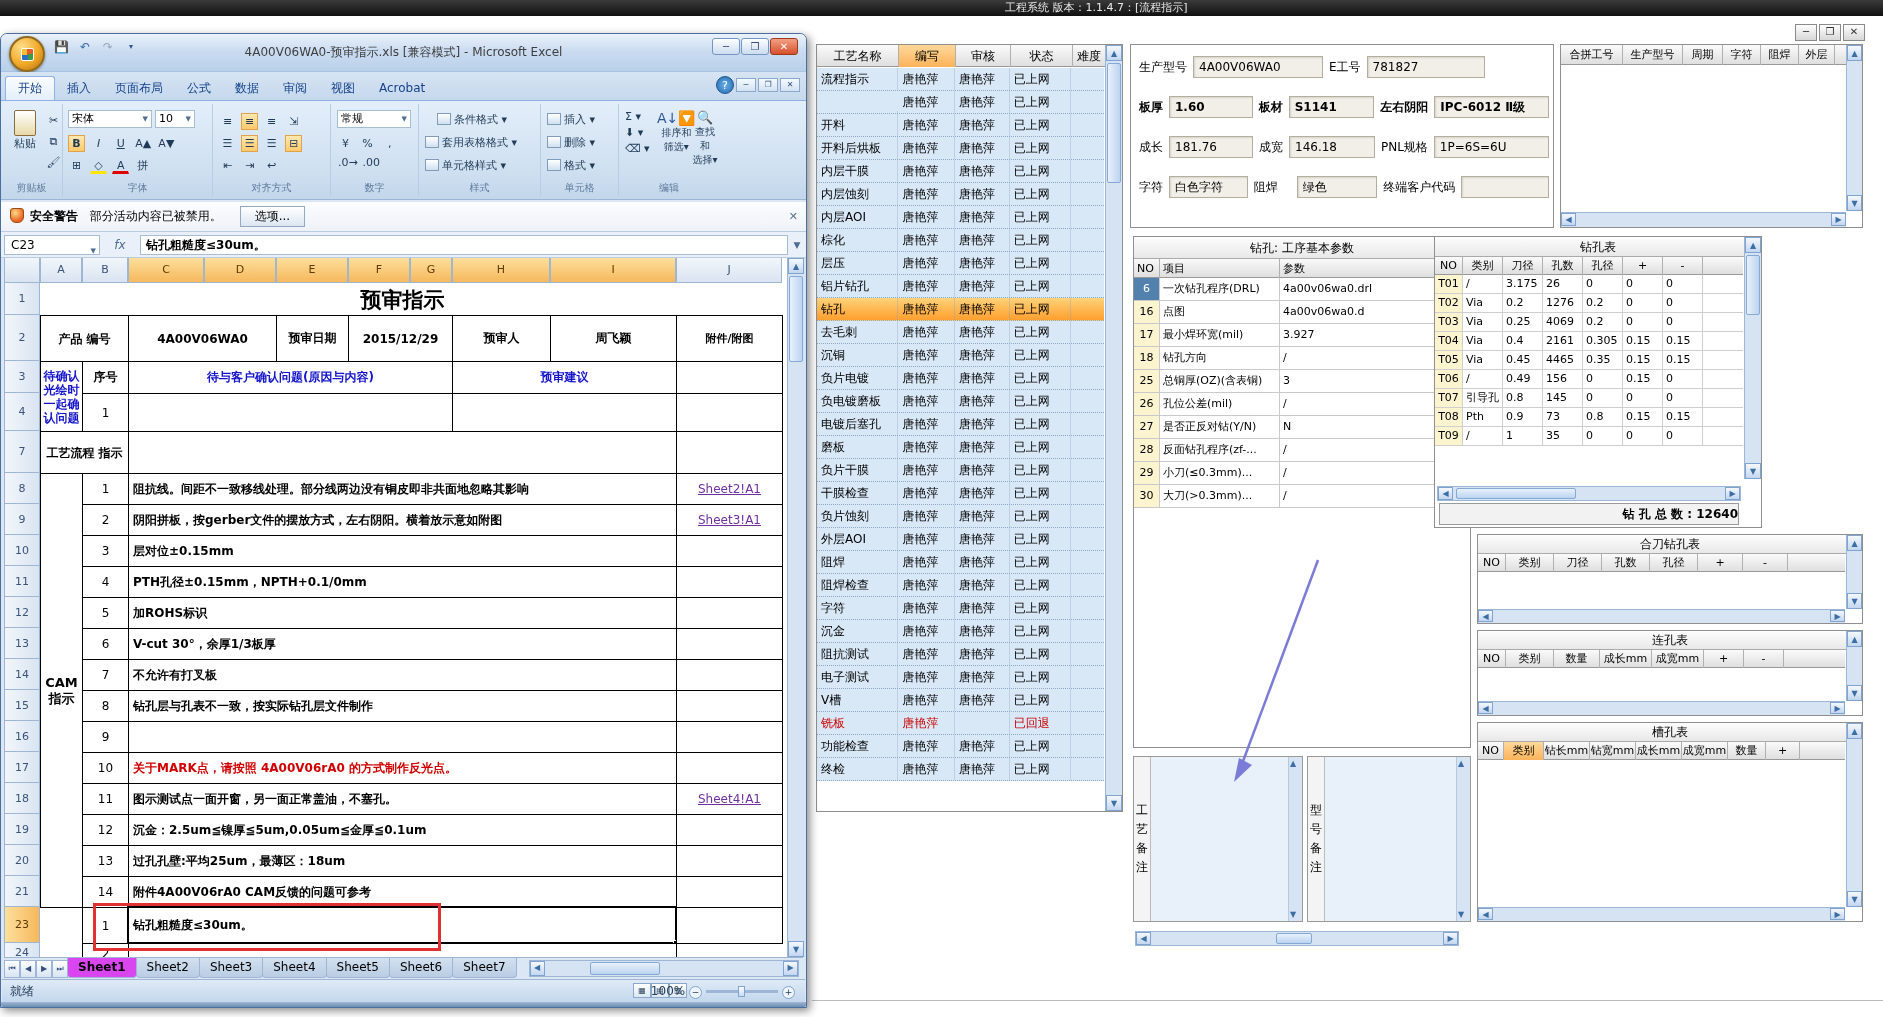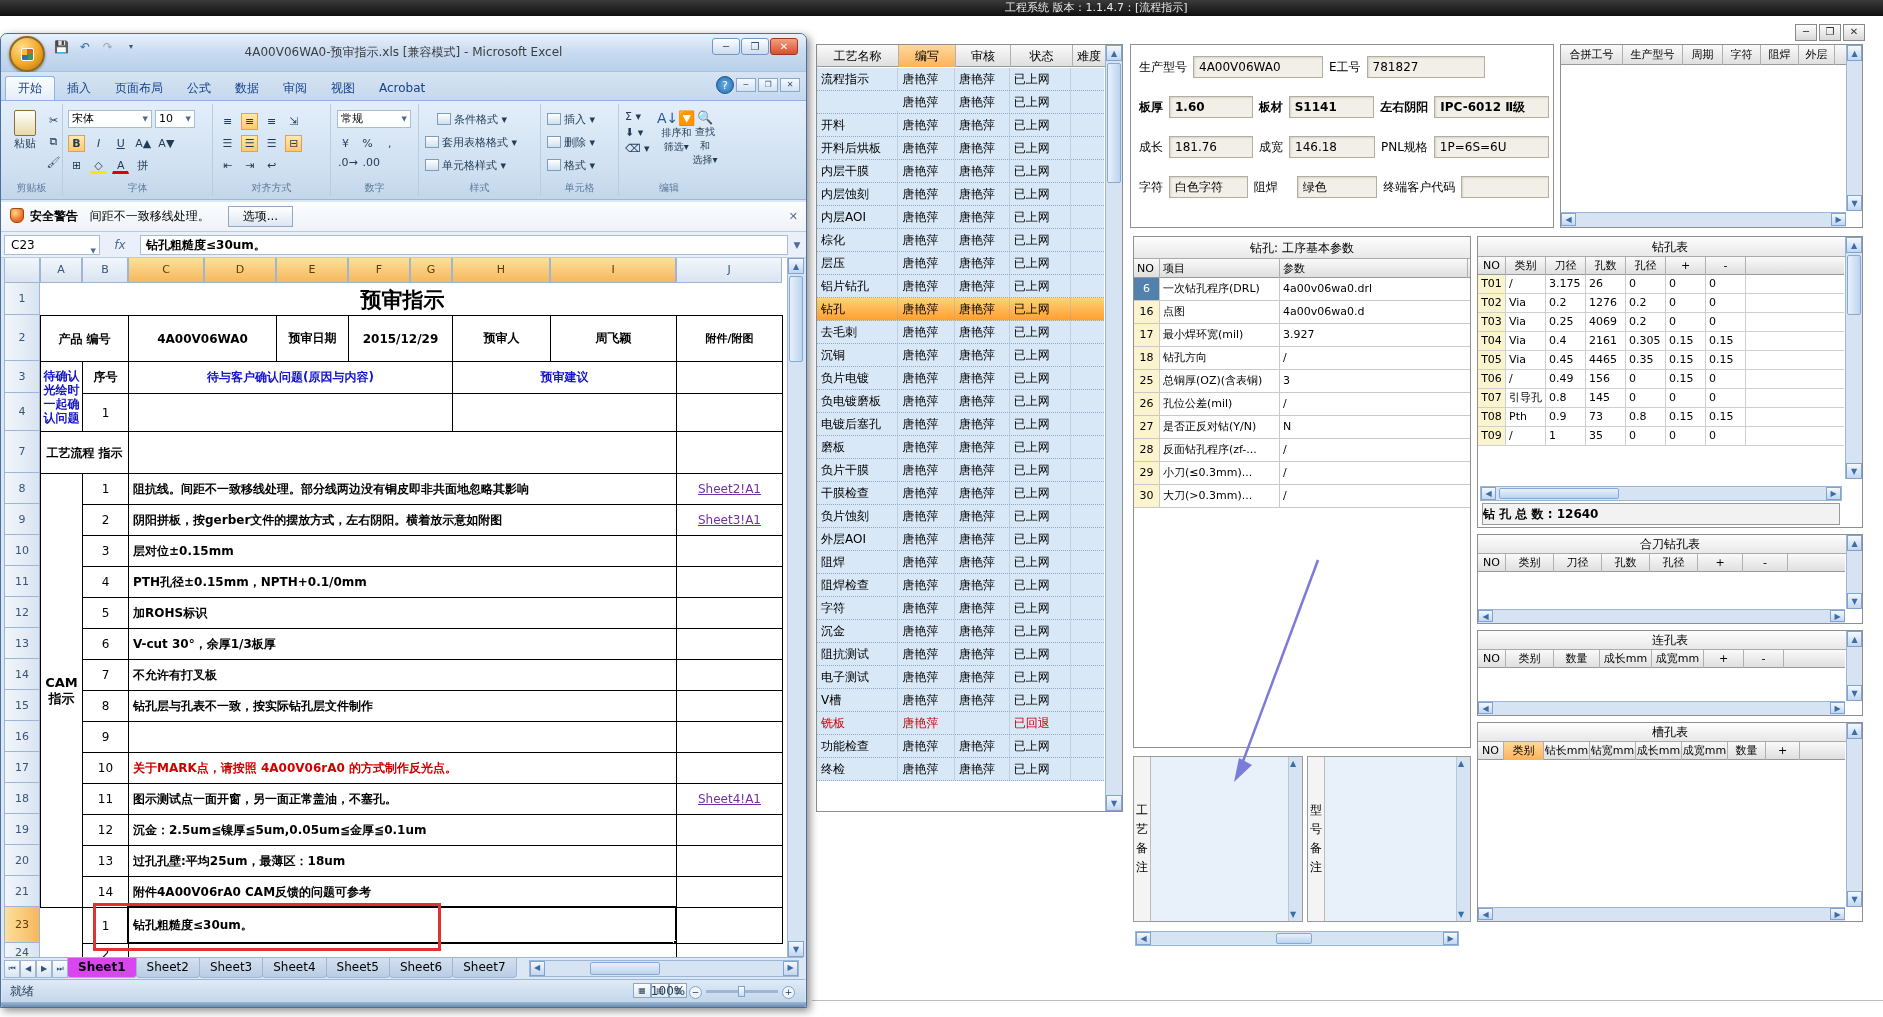--- a/index.html
+++ b/index.html
@@ -46,21 +46,21 @@
     overflow:hidden;white-space:nowrap;box-shadow:inset 1px 1px 2px rgba(0,0,0,.12);}
 
   
   .trow{display:flex;height:23px;border-bottom:1px solid #c9c9c9;background:#fff;}
   .trow>div{font-size:11px;line-height:22px;padding-left:3px;border-right:1px solid #c9c9c9;overflow:hidden;white-space:nowrap;}
   .no-cell{background:#fbf4cf;text-align:center;padding-left:0!important;}
   .no-cell.selno{background:#5381ad;color:#fff;}
   .drow{display:flex;height:19px;border-bottom:1px solid #cfcfcf;background:#fff;}
   .drow>div{font-size:11px;line-height:18px;padding-left:3px;border-right:1px solid #cfcfcf;overflow:hidden;white-space:nowrap;}
   .total-bar{position:absolute;left:4px;right:22px;height:22px;border:1px solid #9a9a9a;background:#f2f2f2;
-    font-size:12px;font-weight:bold;line-height:20px;padding-left:0;}
+    font-size:12px;font-weight:bold;line-height:20px;padding-left:0;text-align:right;}
 
   
   .note{position:absolute;border:1px solid #9a9a9a;background:#eef4fb;display:flex;}
   .note-label{width:17px;background:#f4f4f4;border-right:1px solid #bbb;display:flex;flex-direction:column;
     align-items:center;justify-content:center;font-size:12px;color:#000;gap:2px;}
   .note-area{flex:1;background:#e8f0f9;position:relative;}
   .note-arrows{width:14px;border-left:1px solid #b5c8de;background:#d6e3f3;position:relative;}
 
   
   .annot-red{position:absolute;border:3px solid #e03232;background:transparent;}
@@ -515,21 +515,21 @@
           <div style="width: 120px;">小刀(≤0.3mm)...</div>
           <div style="width: 188px; border-right: none;">/</div>
         </div>
         <div class="trow">
           <div class="no-cell" style="width: 26px;">30</div>
           <div style="width: 120px;">大刀(&gt;0.3mm)...</div>
           <div style="width: 188px; border-right: none;">/</div>
         </div>
       </div>
 
-    <div class="panel" id="drill-panel" style="left:1477px;top:220px;width:386px;height:292px;">
+    <div class="panel" id="drill-panel" style="left:1434px;top:220px;width:328px;height:292px;">
         <div class="p-title" style="height: 20px; line-height: 20px;">钻孔表</div>
         <div class="thead" style="height: 18px; margin-right: 18px;">
           <div class="th" style="width: 28px;">NO</div>
           <div class="th" style="width: 40px;">类别</div>
           <div class="th" style="width: 40px;">刀径</div>
           <div class="th" style="width: 40px;">孔数</div>
           <div class="th" style="width: 40px;">孔径</div>
           <div class="th" style="width: 40px;">+</div>
           <div class="th" style="width: 40px;">-</div>
         </div>
@@ -866,21 +866,21 @@
         <div style="position:absolute;left:72px;top:6px;text-align:center;font-size:10px;color:#1f3b57;">
           <div style="font-size:13px;">🔍</div>
           <div><span>查找和</span><br><span>选择</span>▾</div>
         </div>
         <div class="rg-label">编辑</div>
       </div>
     </div>
 
     <div class="secbar">
       <span class="shield"></span><b>安全警告</b>
-      <span style="margin-left:8px;">间距不一致移线处理。</span>
+      <span style="margin-left:8px;">部分活动内容已被禁用。</span>
       <span class="sec-btn">选项...</span>
       <span style="position:absolute;right:8px;top:0;color:#5d7188;font-size:11px;">✕</span>
     </div>
 
     <div class="fbar">
       <div class="namebox"><span>C23</span><span class="car">▼</span></div>
       <div class="fxbtn">fx</div>
       <div class="ftext">钻孔粗糙度≤30um。</div>
       <div class="fchev">▼</div>
     </div>

